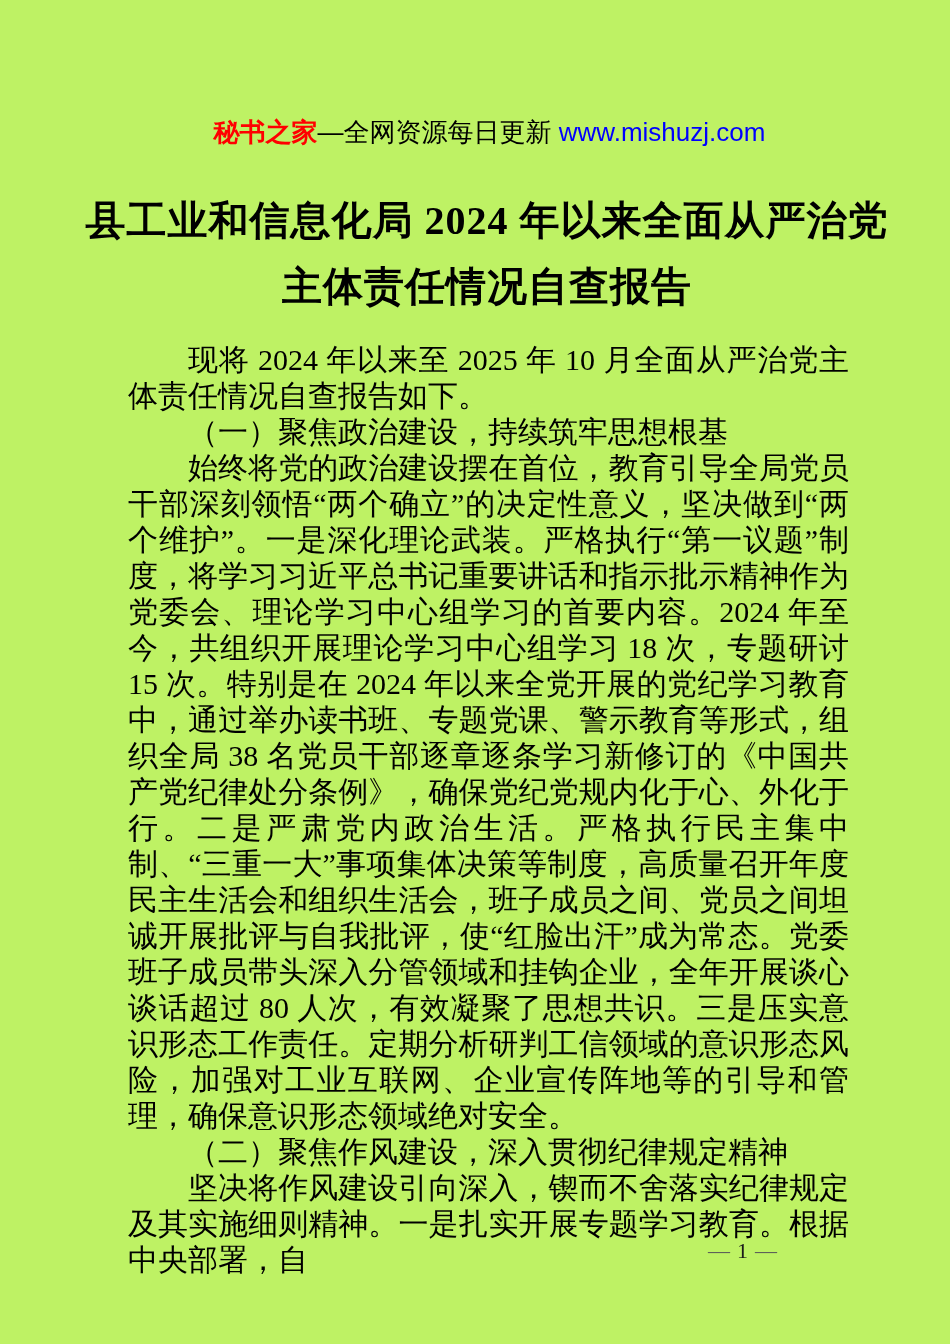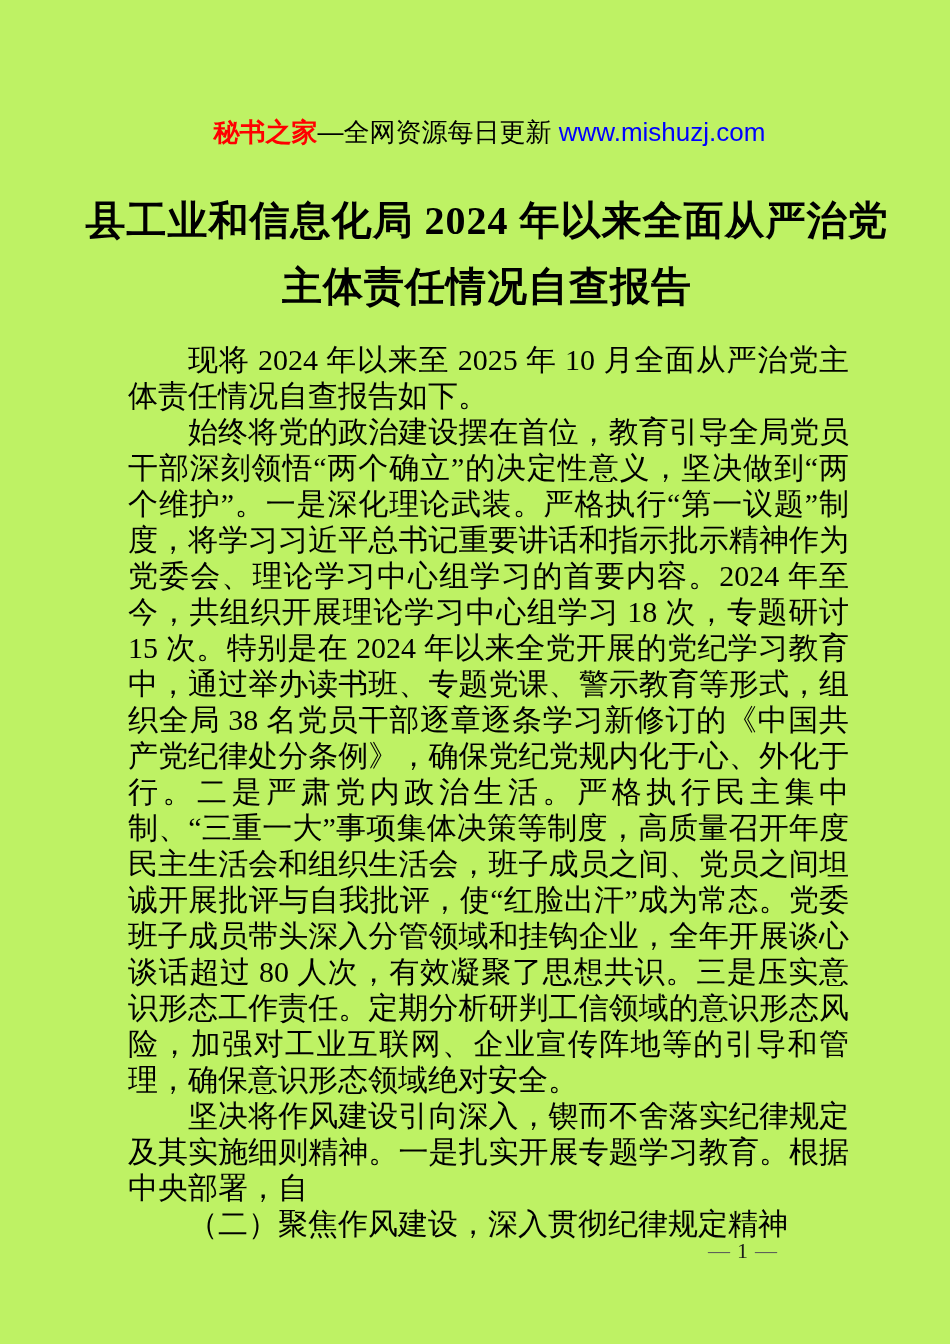--- a/index.html
+++ b/index.html
@@ -47,22 +47,23 @@
     <span class="site-name" style="color: rgb(255, 0, 0);">秘书之家</span><span class="site-tagline" style="color: rgb(0, 0, 0);">—全网资源每日更新 </span><span class="site-url" style="color: rgb(0, 0, 255);">www.mishuzj.com</span>
   </div>
 
   <h1 class="doc-title">
     <span class="title-line">县工业和信息化局 2024 年以来全面从严治党</span>
     <span class="title-line">主体责任情况自查报告</span>
   </h1>
 
   <div class="doc-body" id="doc-body">
       <p><span>现将 2024 年以来至 2025 年 10 月全面从严治党主体责任情况自查报告如下。</span></p>
+      <p><span>（一）聚焦政治建设，持续筑牢思想根基</span></p>
       <p><span>始终将党的政治建设摆在首位，教育引导全局党员干部深刻领悟“两个确立”的决定性意义，坚决做到“两个维护”。</span><b>一是</b><span>深化理论武装。严格执行“</span><b>第一</b><span>议题”制度，将学习习近平总书记重要讲话和指示批示精神作为党委会、理论学习中心组学习的首要内容。2024 年至今，共组织开展理论学习中心组学习 18 次，专题研讨 15 次。特别是在 2024 年以来全党开展的党纪学习教育中，通过举办读书班、专题党课、警示教育等形式，组织全局 38 名党员干部逐章逐条学习新修订的《中国共产党纪律处分条例》，确保党纪党规内化于心、外化于行。</span><b>二是</b><span>严肃党内政治生活。严格执行民主集中制、“三重一大”事项集体决策等制度，高质量召开年度民主生活会和组织生活会，班子成员之间、党员之间坦诚开展批评与自我批评，使“红脸出汗”成为常态。党委班子成员带头深入分管领域和挂钩企业，全年开展谈心谈话超过 80 人次，有效凝聚了思想共识。</span><b>三是</b><span>压实意识形态工作责任。定期分析研判工信领域的意识形态风险，加强对工业互联网、企业宣传阵地等的引导和管理，确保意识形态领域绝对安全。</span></p>
+      <p><span>（二）聚焦作风建设，深入贯彻纪律规定精神</span></p>
       <p><span>坚决将作风建设引向深入，锲而不舍落实纪律规定及其实施细则精神。</span><b>一是</b><span>扎实开展专题学习教育。根据中央部署，自</span></p>
-      <p><span>（二）聚焦作风建设，深入贯彻纪律规定精神</span></p>
     </div>
 
   <div class="page-footer">
     <span class="dash">—</span><span class="pnum">1</span><span class="dash">—</span>
   </div>
 
 </div>
 
 </body></html>

